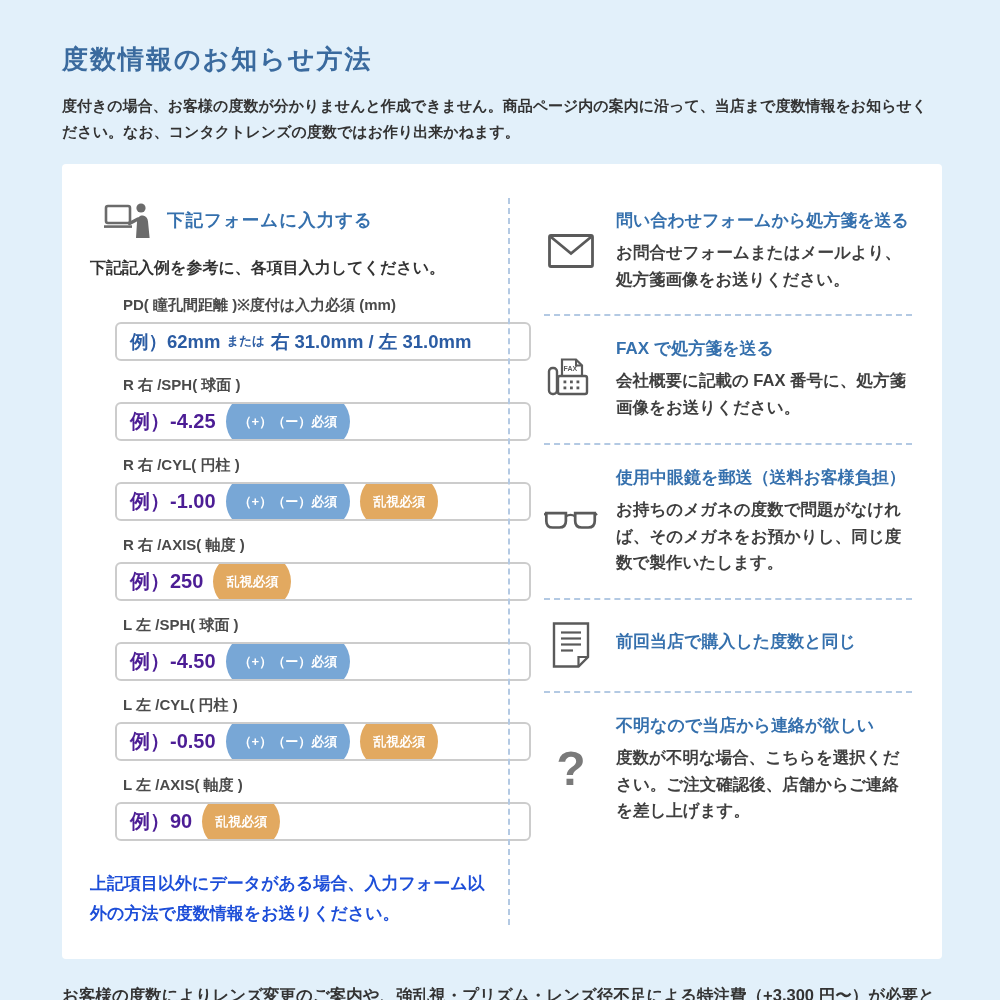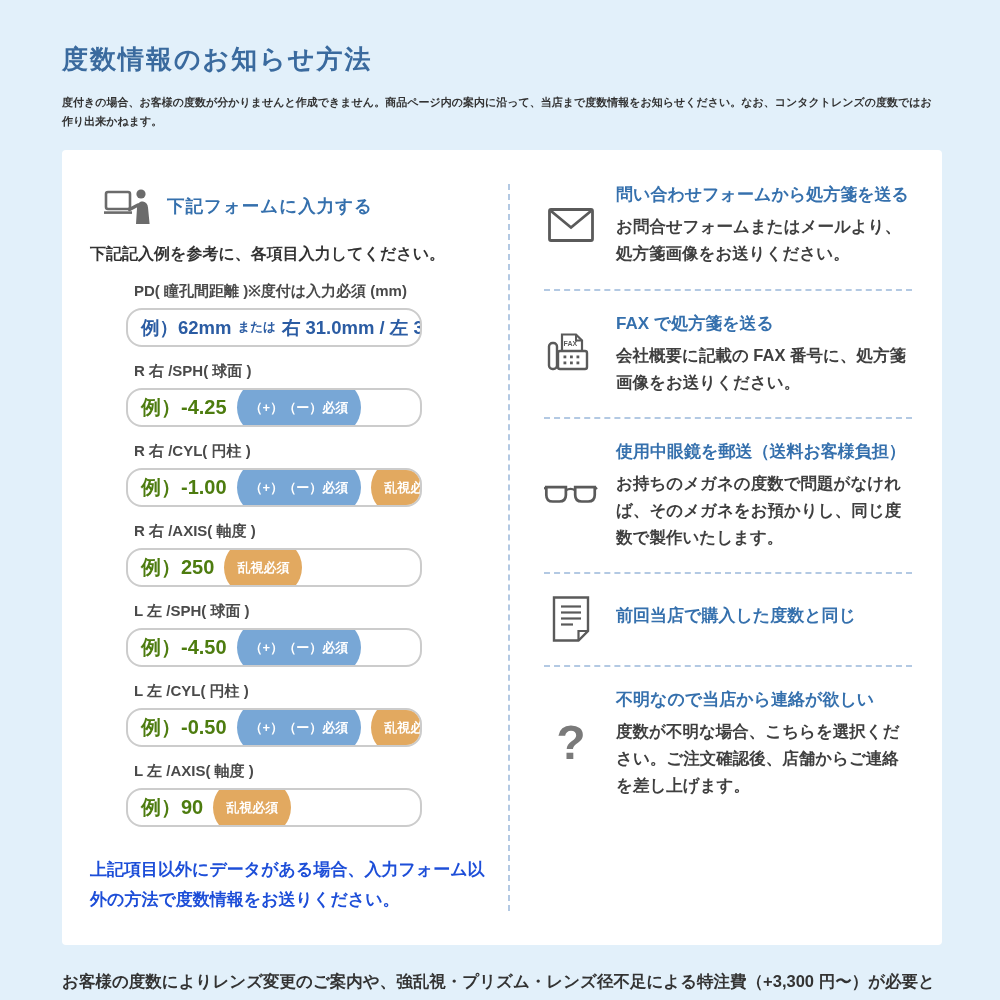--- a/index.html
+++ b/index.html
@@ -15,21 +15,21 @@
 
   .page-title {
     margin: 0 0 16px 0;
     font-size: 26px;
     font-weight: bold;
     color: #3a6a9e;
     letter-spacing: 2px;
   }
   .intro {
     margin: 0 0 20px 0;
-    font-size: 11px;
+    font-size: 15px;
     font-weight: 600;
     line-height: 1.7;
     color: #333;
     max-width: 880px;
   }
 
   .card {
     width: 880px;
     background: #ffffff;
     border-radius: 4px;
@@ -48,44 +48,44 @@
     font-weight: bold;
     color: #3570ad;
     letter-spacing: 1px;
   }
   .form-instruction {
     margin: 20px 0 10px 0;
     font-size: 16px;
     font-weight: 600;
     color: #333;
   }
-  .fields { margin-left: 36px; }
+  .fields { margin-left: 25px; }
   .field-label {
     margin: 15px 0 7px 8px;
     font-size: 15px;
     font-weight: bold;
     color: #4a4a4a;
   }
   .field-box {
-    width: 296px;
+    width: 416px;
     height: 39px;
     border: 2px solid #cccccc;
-    border-radius: 16px;
+    border-radius: 6px;
     background: #ffffff;
     display: flex;
     align-items: center;
     gap: 10px;
     padding: 0 10px 0 13px;
     white-space: nowrap;
     overflow: hidden;
   }
   .field-value {
     font-size: 20px;
     font-weight: bold;
-    color: #4d7c0f;
+    color: #4c1d95;
   }
   .pd-main, .pd-rest { font-size: 18.5px; font-weight: bold; color: #2b5ca3; }
   .pd-or { font-size: 12.5px; font-weight: bold; color: #2b5ca3; }
   .field-box.pd { gap: 6px; }
   .pill {
     display: inline-block;
     font-size: 13px;
     font-weight: bold;
     color: #ffffff;
     border-radius: 999px;
@@ -105,21 +105,21 @@
   }
 
   
   .v-divider {
     width: 0;
     border-left: 2px dashed #b3c9e3;
     margin: 34px 0;
   }
 
   
-  .col-right { flex: 1; padding: 12px 30px 10px 34px; display: flex; flex-direction: column; }
+  .col-right { flex: 1; padding: 12px 30px 10px 34px; display: flex; flex-direction: column; margin-top: 12px; }
   .method {
     display: flex;
     align-items: center;
     gap: 18px;
     padding: 21px 0 22px 0;
     border-bottom: 2px dashed #b3c9e3;
   }
   .method:last-child { border-bottom: none; }
   .method-icon-col {
     width: 54px;

